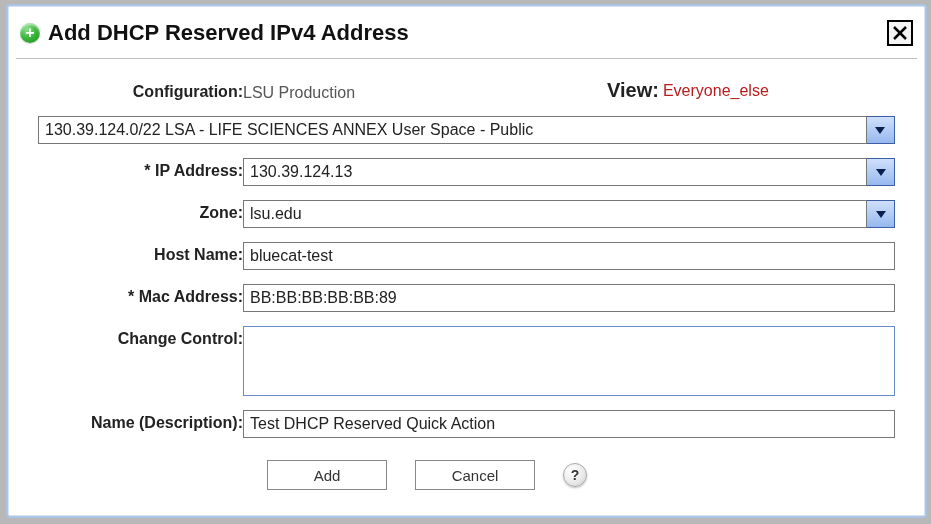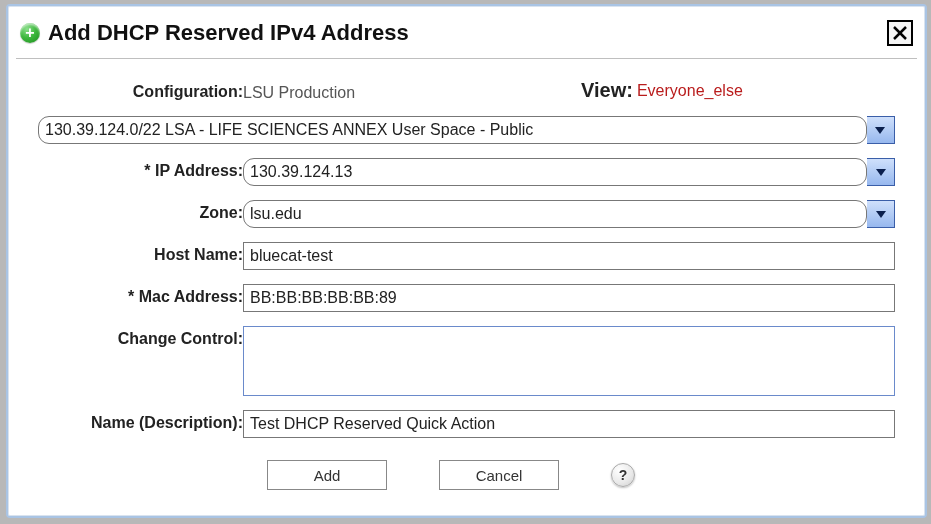--- a/index.html
+++ b/index.html
@@ -28,39 +28,39 @@
   .close-btn svg{width:14px;height:14px;}
   .divider{height:1px;background:#bfbfbf;margin:0 8px;}
   .form-area{padding:20px 30px 0 30px;}
   .row{display:flex;align-items:flex-start;margin-bottom:14px;}
   .row .label{
     width:205px;text-align:right;font-size:16px;font-weight:bold;color:#222;
     padding-top:4px;padding-right:0;
   }
   .row .value{flex:1 1 auto;display:flex;align-items:center;}
   .static-val{font-size:16px;color:#555;padding-top:4px;}
-  .two-col{display:flex;gap:36px;}
+  .two-col{display:flex;gap:62px;}
   .two-col .pair{display:flex;align-items:center;}
   .two-col .pair .lbl{font-size:20px;font-weight:bold;color:#222;margin-right:4px;}
   .two-col .pair .val{font-size:16px;color:#b91c1c;}
   input[type=text].field, textarea.field{
     width:100%;box-sizing:border-box;border:1px solid #777;
     font-size:16px;padding:4px 6px;background:#fff;color:#222;
     font-family:Arial,Helvetica,sans-serif;
   }
   textarea.field{height:70px;resize:none;border:1px solid #6a8acb;}
   .combo{display:flex;width:100%;}
-  .combo input{flex:1 1 auto;border-radius:11px;}
+  .combo input{flex:1 1 auto;}
   .combo .dd-btn{
     width:28px;border:1px solid #3a5ea8;border-left:none;
     background:linear-gradient(#cfe0fb,#97b8ee);
     display:flex;align-items:center;justify-content:center;cursor:pointer;
   }
   .combo .dd-btn svg{width:10px;height:10px;}
-  .button-row{display:flex;align-items:center;gap:52px;margin-left:229px;margin-top:22px;}
+  .button-row{display:flex;align-items:center;gap:28px;margin-left:229px;margin-top:22px;}
   button.action{
     width:120px;height:30px;border:1px solid #888;background:#fff;
     font-size:15px;color:#333;cursor:pointer;
   }
   .help-icon{
     width:22px;height:22px;border-radius:50%;
     background:radial-gradient(circle at 35% 30%,#fff 0%,#e8e8e8 60%,#ccc 100%);
     border:1px solid #aaa;display:flex;align-items:center;justify-content:center;
     color:#333;font-weight:bold;font-size:14px;cursor:pointer;
     box-shadow:0 1px 2px rgba(0,0,0,.25);

